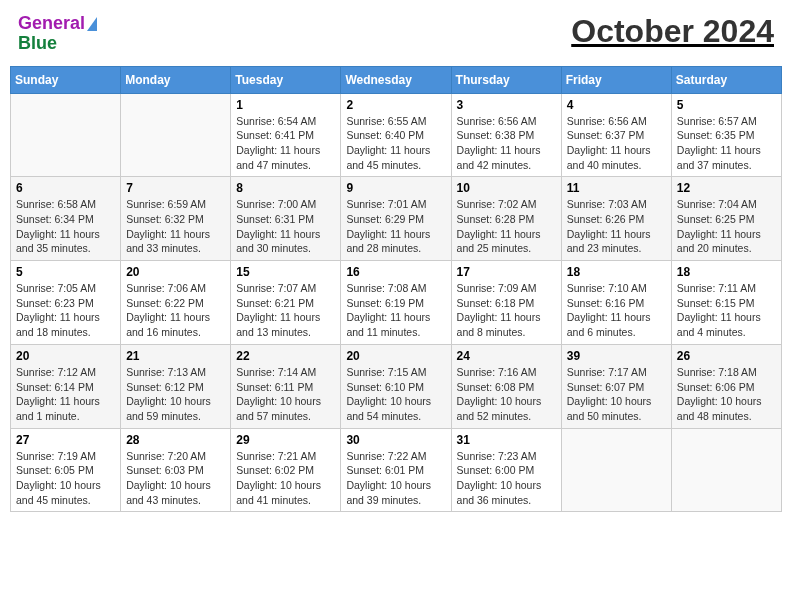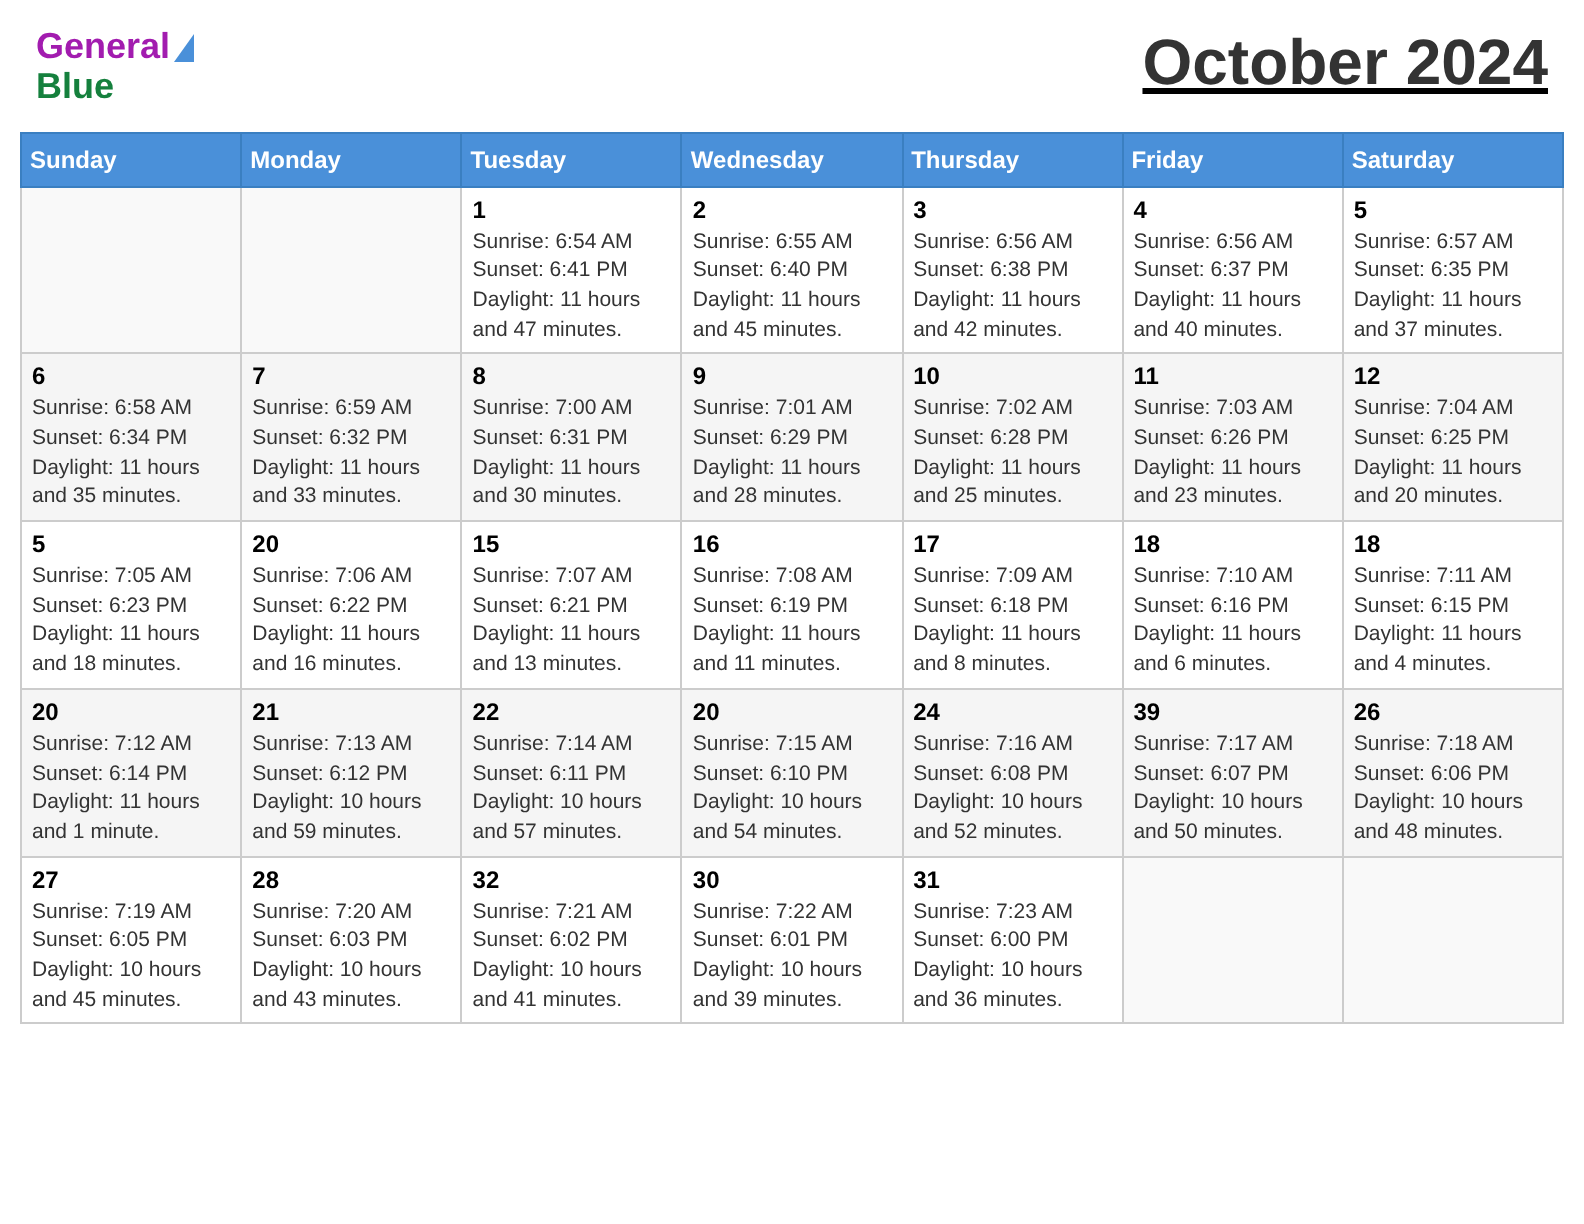--- a/index.html
+++ b/index.html
@@ -192,21 +192,21 @@
         <td><span class="day-number">39</span>
           <span class="day-detail">Sunrise: 7:17 AM<br>Sunset: 6:07 PM<br>Daylight: 10 hours and 50 minutes.</span></td>
         <td><span class="day-number">26</span>
           <span class="day-detail">Sunrise: 7:18 AM<br>Sunset: 6:06 PM<br>Daylight: 10 hours and 48 minutes.</span></td>
       </tr>
       <tr>
         <td><span class="day-number">27</span>
           <span class="day-detail">Sunrise: 7:19 AM<br>Sunset: 6:05 PM<br>Daylight: 10 hours and 45 minutes.</span></td>
         <td><span class="day-number">28</span>
           <span class="day-detail">Sunrise: 7:20 AM<br>Sunset: 6:03 PM<br>Daylight: 10 hours and 43 minutes.</span></td>
-        <td><span class="day-number">32</span>
+        <td><span class="day-number">29</span>
           <span class="day-detail">Sunrise: 7:21 AM<br>Sunset: 6:02 PM<br>Daylight: 10 hours and 41 minutes.</span></td>
         <td><span class="day-number">30</span>
           <span class="day-detail">Sunrise: 7:22 AM<br>Sunset: 6:01 PM<br>Daylight: 10 hours and 39 minutes.</span></td>
         <td><span class="day-number">31</span>
           <span class="day-detail">Sunrise: 7:23 AM<br>Sunset: 6:00 PM<br>Daylight: 10 hours and 36 minutes.</span></td>
         <td class="empty-cell"></td>
         <td class="empty-cell"></td>
       </tr>
     </tbody>
 </table>

